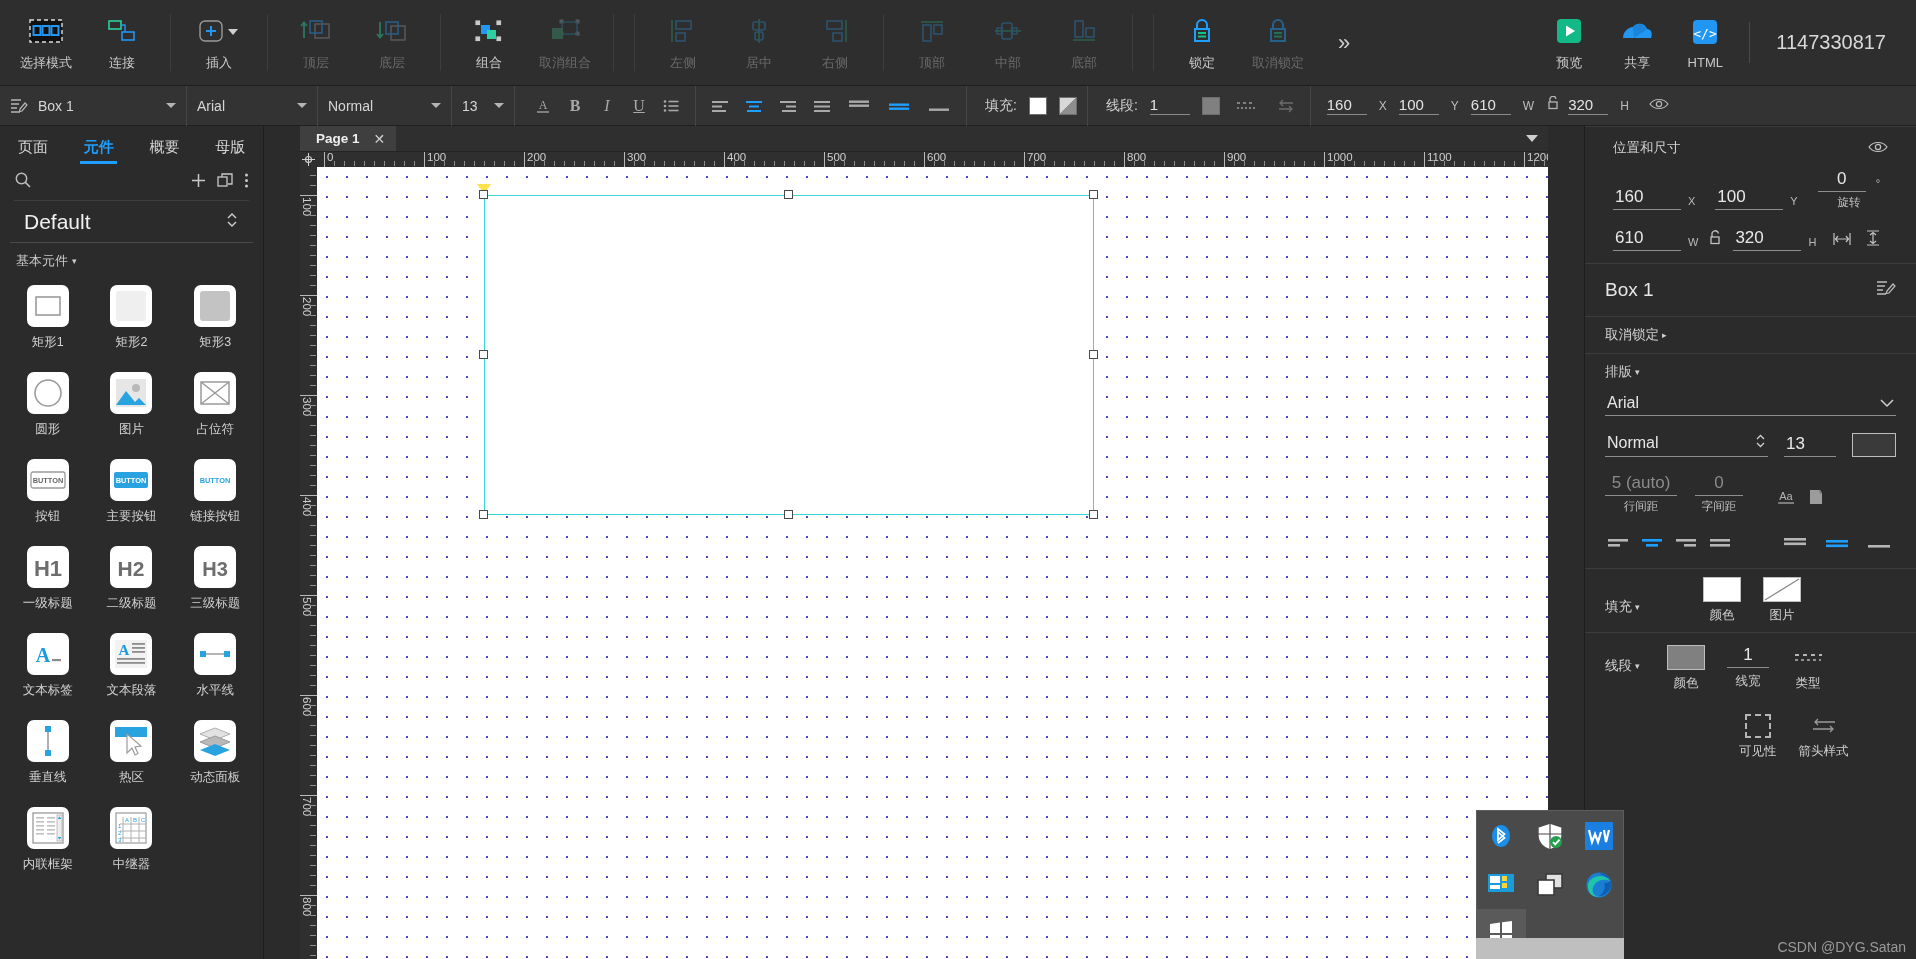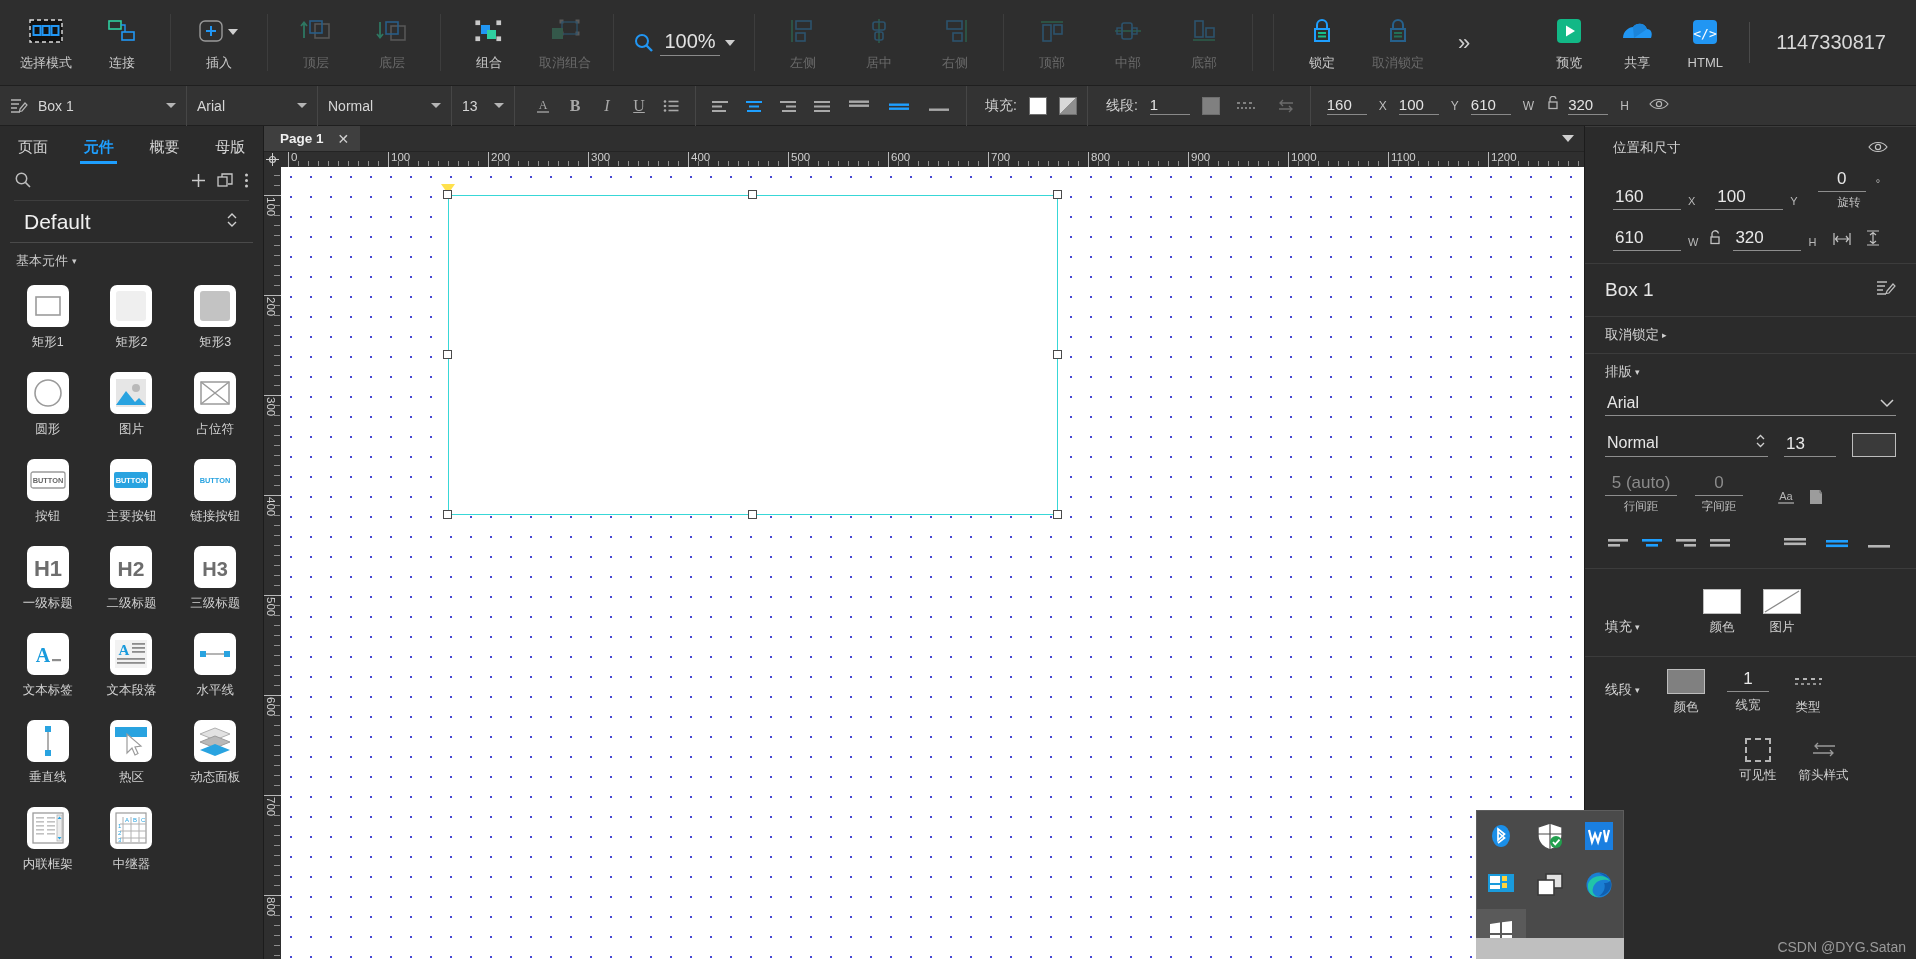--- a/index.html
+++ b/index.html
@@ -48,21 +48,21 @@
   .fmt-div { width: 1px; height: 40px; background: #464646; }
   .caret { width: 0; height: 0; border-left: 5px solid transparent; border-right: 5px solid transparent; border-top: 5px solid #b5b5b5; }
   .fmt-btn { width: 28px; height: 28px; display: flex; align-items: center; justify-content: center; cursor: pointer; color: #a9a9a9; font-size: 16px; }
   .fmt-btn.on { color: #1e9fff; }
   .swatch { width: 18px; height: 18px; border: 1px solid #6e6e6e; }
   .num-in { width: 40px; border-bottom: 1px solid #8a8a8a; color: #e3e3e3; font-size: 15px; text-align: left; padding-bottom: 1px; }
   .lbl-sm { color: #bdbdbd; font-size: 12px; padding: 0 4px; }
   .lbl-cn { color: #d0d0d0; font-size: 14px; }
 
   
-  .body { flex: 1; display: flex; min-height: 0; }
+  .body { flex: 1; display: flex; min-height: 0; gap: 36px; }
 
   
   .left { width: 264px; background: #2b2b2b; display: flex; flex-direction: column; border-right: 1px solid #1c1c1c; }
   .left-tabs { height: 38px; display: flex; align-items: flex-end; background: #2b2b2b; }
   .ltab { flex: 1; text-align: center; font-size: 15px; color: #d3d3d3; padding-bottom: 7px; cursor: pointer; position: relative; }
   .ltab.active { color: #1e9fff; font-weight: bold; }
   .ltab.active::after { content:""; position:absolute; left: 22%; right: 22%; bottom: 0; height: 3px; background: #1e9fff; }
   .left-search { height: 36px; display: flex; align-items: center; padding: 0 14px; gap: 10px; }
   .left-search .sp { flex: 1; }
   .isearch { cursor: pointer; }
@@ -235,28 +235,20 @@
               </g>
               <rect x="14" y="4" width="15" height="12" fill="none" stroke="#2a7fb8" stroke-width="1.2"></rect>
               <rect x="4" y="10" width="11" height="11" fill="#3c8c6c"></rect>
             </svg>
         </div>
         <div class="lb">取消组合</div>
       </div>
     </div>
     <div class="tb-sep"></div>
 
-    <div class="zoom-box">
-      <svg width="22" height="22" viewBox="0 0 22 22">
-          <circle cx="9" cy="9" r="6" fill="none" stroke="#2196f3" stroke-width="2"></circle>
-          <path d="M13.5 13.5 L19 19" stroke="#2196f3" stroke-width="2.4"></path>
-        </svg>
-      <span class="zoom-val">100%</span>
-      <span class="chev"></span>
-    </div>
     <div class="tb-sep"></div>
 
     <div class="tb-group">
       <div class="tb-item disabled">
         <div class="ic">
           <svg width="30" height="26" viewBox="0 0 30 26">
               <path d="M4 2 V24" stroke="#2a7f5f" stroke-width="2"></path>
               <rect x="8" y="3" width="15" height="8" fill="none" stroke="#2a7fb8" stroke-width="1.6"></rect>
               <rect x="8" y="15" width="9" height="8" fill="none" stroke="#2a7fb8" stroke-width="1.6"></rect>
             </svg>
@@ -1261,21 +1253,21 @@
           <div class="icon-btn" style="width:34px;">
             <svg width="26" height="14" viewBox="0 0 26 14">
                 <g fill="#b5b5b5">
                   <rect x="2" y="9" width="22" height="2.6"></rect>
                 </g>
               </svg>
           </div>
         </div>
       </div>
 
-      <div class="rsec" style="padding:20px 20px;display:flex;align-items:flex-end;">
+      <div class="rsec" style="padding:8px 20px;display:flex;align-items:center;">
         <span class="r-label-row" style="width:98px;padding-top:12px;">
           <span>填充</span>
           <span style="font-size:9px;">▾</span>
         </span>
         <div class="fillcol">
           <div class="bigsw" style="background:#ffffff;"></div>
           <div class="cap">颜色</div>
         </div>
         <div class="fillcol" style="margin-left:22px;">
           <div class="bigsw" style="background:#fff;position:relative;overflow:hidden;">

